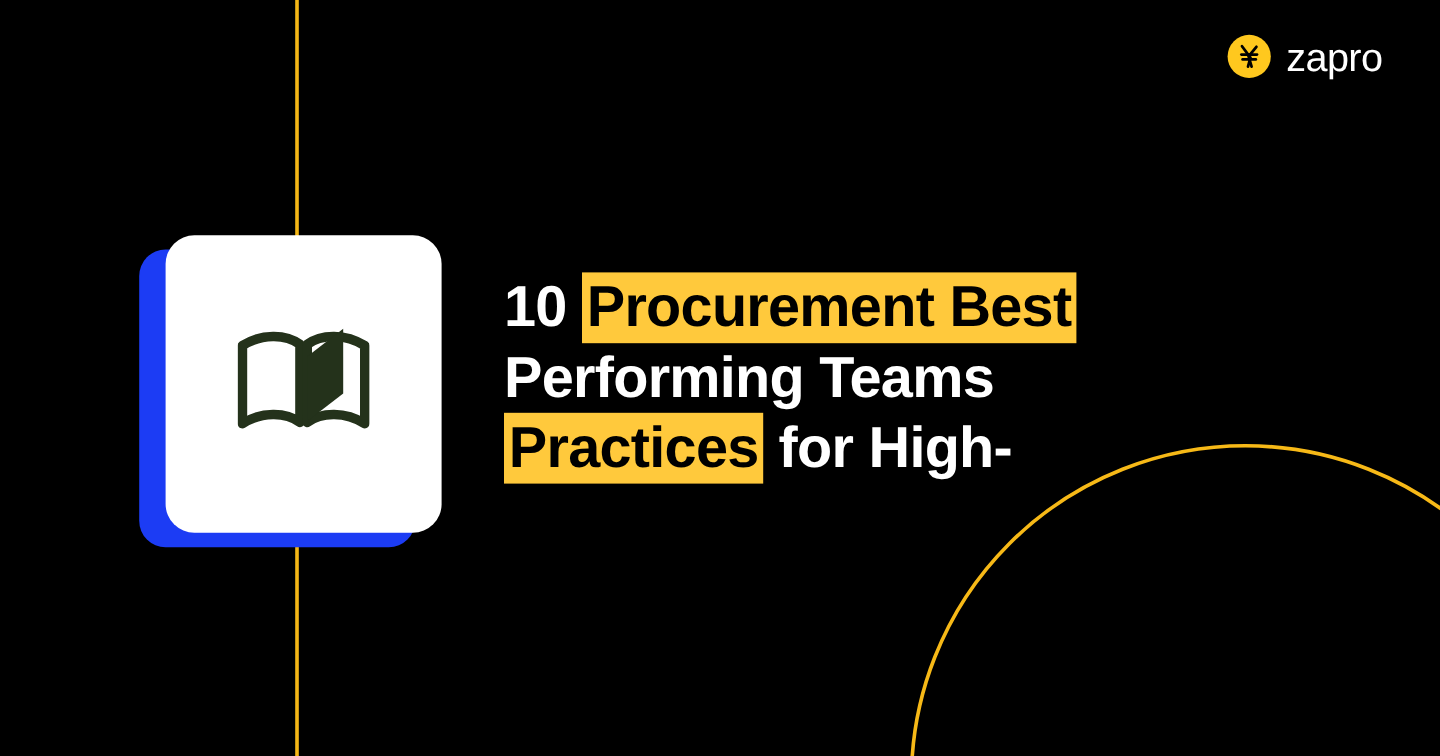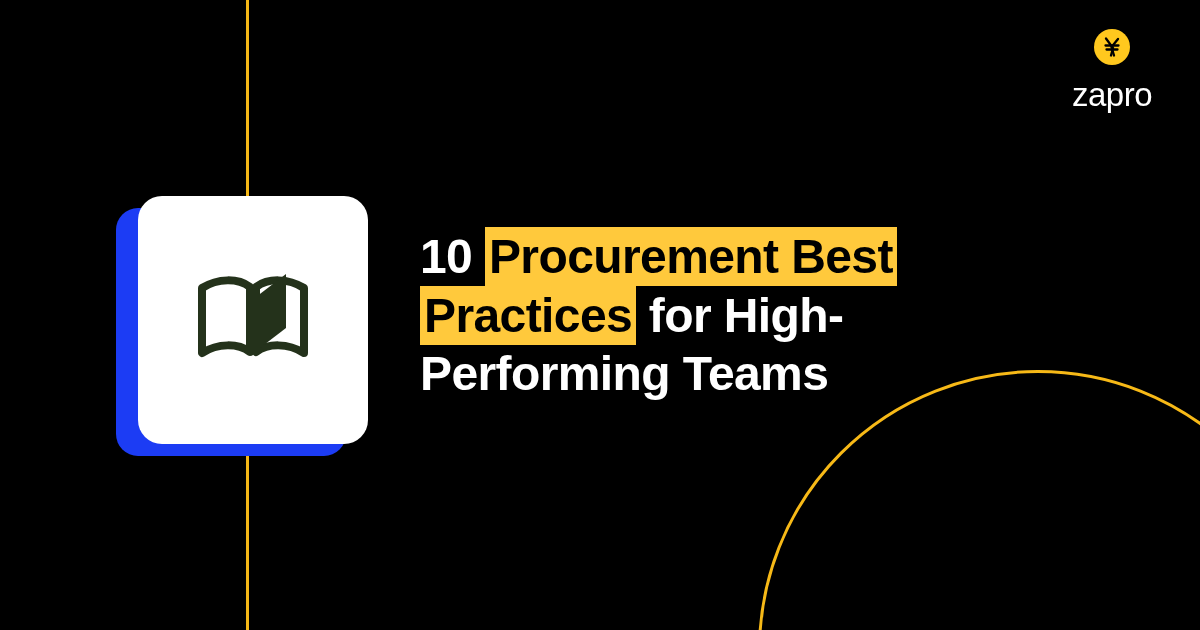--- a/index.html
+++ b/index.html
@@ -45,21 +45,20 @@
 
   
   .logo {
     position:absolute;
     top:29px;
     right:48px;
     display:flex;
     align-items:center;
     gap:13px;
     z-index:6;
-    flex-direction:column;
   }
   .logo-mark {
     width:36px;
     height:36px;
     border-radius:50%;
     background:#FFC81E;
     display:flex;
     align-items:center;
     justify-content:center;
   }
@@ -163,17 +162,17 @@
           <path d="M58 15 C70 6 90 6 106 16 L106 81 C90 71 70 71 58 80 Z" fill="none" stroke="#24321B" stroke-width="8" stroke-linejoin="round"></path>
 
           <path d="M58 25 L88 2 L88 56 L58 79 Z" fill="#24321B"></path>
         </svg>
       </span>
     </div>
   </div>
 
   <div class="headline">
     <span class="ln"><span class="plain">10 </span><span class="hl">Procurement Best</span></span>
+    <span class="ln"><span class="plain">Performing Teams</span></span>
     <span class="ln"><span class="hl">Practices</span><span class="plain"> for High-</span></span>
-    <span class="ln"><span class="plain">Performing Teams</span></span>
   </div>
 
 </div>
 
 </body></html>

